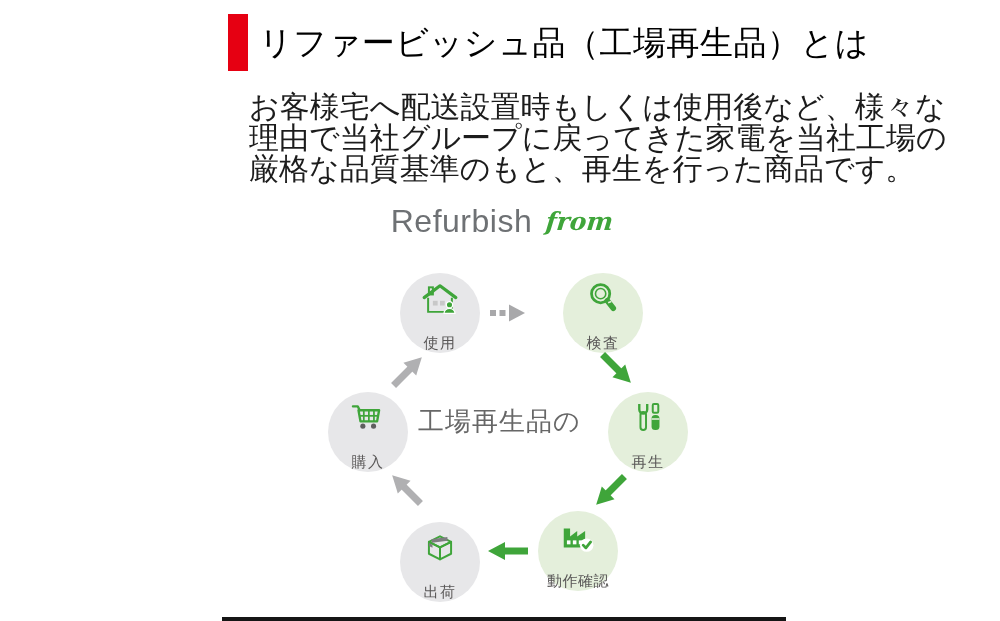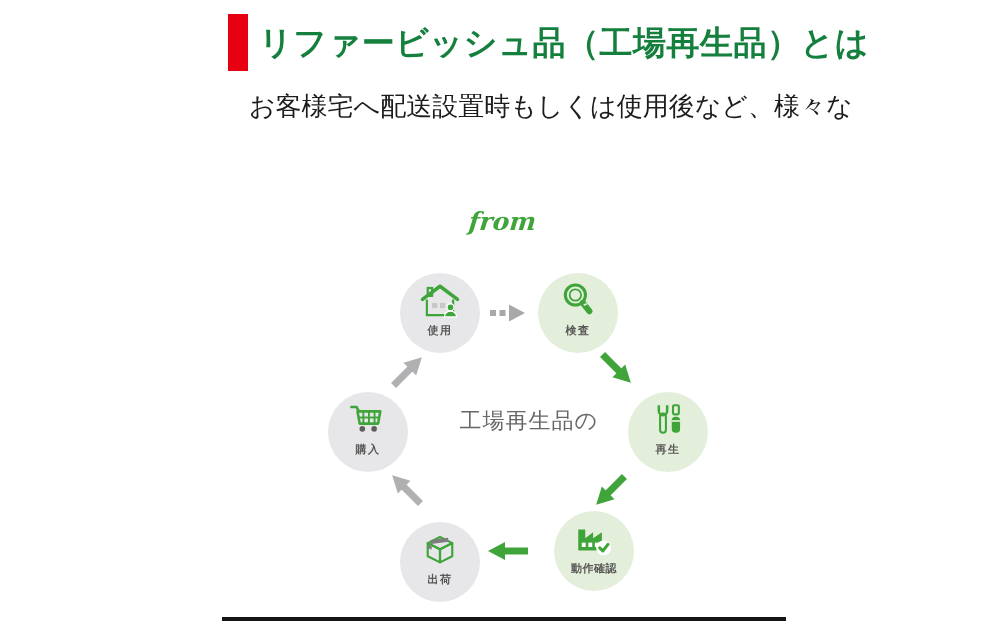--- a/index.html
+++ b/index.html
@@ -8,47 +8,47 @@
     --text_dark:#1c1c1c; --red:#e60012; --logo_gray:#6e7174;
     --center_gray:#676767; --rule_black:#151515;
   }
   html,body{margin:0;padding:0;background:#fff;}
   body{font-family:"Liberation Sans","DejaVu Sans",sans-serif;}
   .canvas{position:relative;width:1000px;height:621px;background:#fff;overflow:hidden;}
 
   
   .red-bar{position:absolute;left:228px;top:14px;width:20px;height:57px;background:var(--red);}
   .page-title{position:absolute;left:259px;top:14px;height:57px;line-height:57px;
-    font-size:33px;font-weight:700;color:#15803d;letter-spacing:0.5px;white-space:nowrap;}
-
-  
-  .intro{position:absolute;left:249px;top:91px;font-size:26px;line-height:31px;
+    font-size:33px;font-weight:400;color:#000000;letter-spacing:0.5px;white-space:nowrap;}
+
+  
+  .intro{position:absolute;left:249px;top:91px;font-size:30px;line-height:31px;
     color:var(--text_dark);white-space:nowrap;}
 
   
   .logo{position:absolute;left:253px;top:198px;width:500px;height:46px;
     display:flex;align-items:center;justify-content:center;gap:12px;}
   .logo .word{font-size:32px;font-weight:400;color:var(--logo_gray);letter-spacing:0.5px;}
   .logo .script{font-family:"DejaVu Serif",serif;font-style:italic;font-weight:700;
     font-size:25px;color:var(--green);transform:skewX(-6deg);padding:0 2px;}
 
   
   .step{position:absolute;width:80px;height:80px;border-radius:50%;
     display:flex;flex-direction:column;align-items:center;justify-content:flex-start;
     padding-top:8px;box-sizing:border-box;}
   .step.gray{background:var(--circle_gray);}
   .step.green{background:var(--light_green);}
-  .step .label{margin-top:0;font-size:11px;font-weight:700;color:var(--label_gray);
+  .step .label{margin-top:15px;font-size:15px;font-weight:400;color:var(--label_gray);
     letter-spacing:1.5px;white-space:nowrap;}
   .step.wide .label{letter-spacing:0.5px;}
   .ic{color:var(--green);display:block;}
 
   
-  .center-caption{position:absolute;left:418px;top:406px;width:180px;text-align:right;
-    font-size:22px;line-height:30px;font-weight:500;color:var(--center_gray);letter-spacing:1px;}
+  .center-caption{position:absolute;left:418px;top:406px;width:180px;text-align:left;
+    font-size:26px;line-height:30px;font-weight:500;color:var(--center_gray);letter-spacing:1px;}
 
   
   .arrow{position:absolute;width:44px;height:20px;}
   .arrow svg{display:block;}
   .arrow.green-a{color:var(--green);}
   .arrow.gray-a{color:var(--arrow_gray);}
   .rot45{transform:rotate(45deg);}
   .rot135{transform:rotate(135deg);}
   .rot180{transform:rotate(180deg);}
   .rot225{transform:rotate(225deg);}
@@ -60,23 +60,26 @@
 </head>
 <body>
 
 <div class="canvas">
 
   <div class="red-bar"></div>
   <div class="page-title">リファービッシュ品（工場再生品）とは</div>
 
   <div class="intro">
     <div>お客様宅へ配送設置時もしくは使用後など、様々な</div>
+    <div>理由で当社グループに戻ってきた家電を当社工場の</div>
+    <div>厳格な品質基準のもと、再生を行った商品です。</div>
   </div>
 
   <div class="logo">
+    <span class="word">Refurbish</span>
     <span class="script">from</span>
   </div>
 
   <div class="step gray" style="left:400px;top:273px;">
     <svg class="ic" viewBox="0 0 48 48" width="44" height="42">
       <rect x="10" y="8" width="5" height="9" fill="none" stroke="currentColor" stroke-width="2.5"></rect>
       <polyline points="4,21 24,6 44,21" fill="none" stroke="currentColor" stroke-width="4" stroke-linecap="round" stroke-linejoin="round"></polyline>
       <path d="M9,21 V39 H39 V21" fill="none" stroke="currentColor" stroke-width="2.5"></path>
       <rect x="15" y="25" width="6" height="6" fill="#c8c8c8"></rect>
       <rect x="24" y="25" width="6" height="6" fill="#c8c8c8"></rect>
@@ -87,56 +90,56 @@
   </div>
 
   <div class="dashed-arrow">
     <svg viewBox="0 0 40 24" width="40" height="24">
       <rect x="1" y="9" width="6" height="6" fill="currentColor"></rect>
       <rect x="10.5" y="9" width="6" height="6" fill="currentColor"></rect>
       <polygon points="20,3.5 36,12 20,20.5" fill="currentColor"></polygon>
     </svg>
   </div>
 
-  <div class="step green" style="left:538px;top:273px;">
+  <div class="step green" style="left:563px;top:273px;">
     <svg class="ic" viewBox="0 0 48 48" width="42" height="42">
       <circle cx="21" cy="16" r="11.5" fill="none" stroke="currentColor" stroke-width="3.5"></circle>
       <circle cx="21" cy="16" r="6.5" fill="none" stroke="currentColor" stroke-width="2"></circle>
       <line x1="29.5" y1="25" x2="37" y2="34.5" stroke="currentColor" stroke-width="7" stroke-linecap="round"></line>
       <line x1="30.5" y1="27.5" x2="34.5" y2="26" stroke="#e4efdb" stroke-width="2"></line>
     </svg>
     <span class="label">検査</span>
   </div>
 
   <div class="arrow green-a rot45" style="left:594px;top:358px;">
     <svg viewBox="0 0 44 20" width="44" height="20">
       <line x1="3" y1="10" x2="27" y2="10" stroke="currentColor" stroke-width="7"></line>
       <polygon points="26,1 43,10 26,19" fill="currentColor"></polygon>
     </svg>
   </div>
 
-  <div class="step green" style="left:628px;top:392px;">
+  <div class="step green" style="left:608px;top:392px;">
     <svg class="ic" viewBox="0 0 48 48" width="40" height="42">
       <path d="M13,5 V12 A5,5 0 0 0 23,12 V5" fill="none" stroke="currentColor" stroke-width="3"></path>
       <rect x="14.5" y="15" width="7" height="23" rx="3.5" fill="none" stroke="currentColor" stroke-width="2.5"></rect>
       <rect x="30" y="5" width="7" height="11" rx="1.5" fill="none" stroke="currentColor" stroke-width="2.5"></rect>
       <rect x="28.5" y="19" width="10" height="19" rx="4.5" fill="currentColor"></rect>
       <line x1="28.5" y1="24" x2="38.5" y2="24" stroke="#e4efdb" stroke-width="2"></line>
     </svg>
     <span class="label">再生</span>
   </div>
 
   <div class="arrow green-a rot135" style="left:589px;top:480px;">
     <svg viewBox="0 0 44 20" width="44" height="20">
       <line x1="3" y1="10" x2="27" y2="10" stroke="currentColor" stroke-width="7"></line>
       <polygon points="26,1 43,10 26,19" fill="currentColor"></polygon>
     </svg>
   </div>
 
-  <div class="step green wide" style="left:554px;top:511px;">
+  <div class="step green wide" style="left:538px;top:511px;">
     <svg class="ic" viewBox="0 0 48 48" width="46" height="42">
       <path d="M6,36 V12 H14 V22 L23,15 V22 L33,15 V36 Z" fill="currentColor"></path>
       <rect x="10" y="27" width="4.5" height="5" fill="#fff"></rect>
       <rect x="17.5" y="27" width="4.5" height="5" fill="#fff"></rect>
       <rect x="25" y="27" width="4.5" height="5" fill="#fff"></rect>
       <circle cx="35" cy="33" r="8.5" fill="#fff"></circle>
       <polyline points="30.5,33 34,36.5 40,29" fill="none" stroke="currentColor" stroke-width="3.5" stroke-linecap="round" stroke-linejoin="round"></polyline>
     </svg>
     <span class="label">動作確認</span>
   </div>

